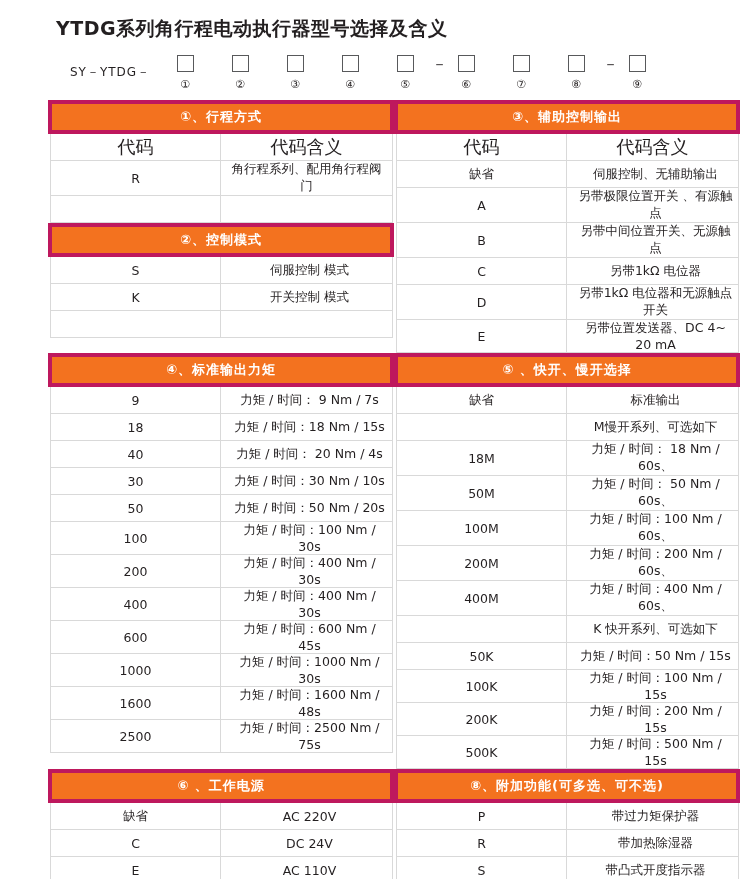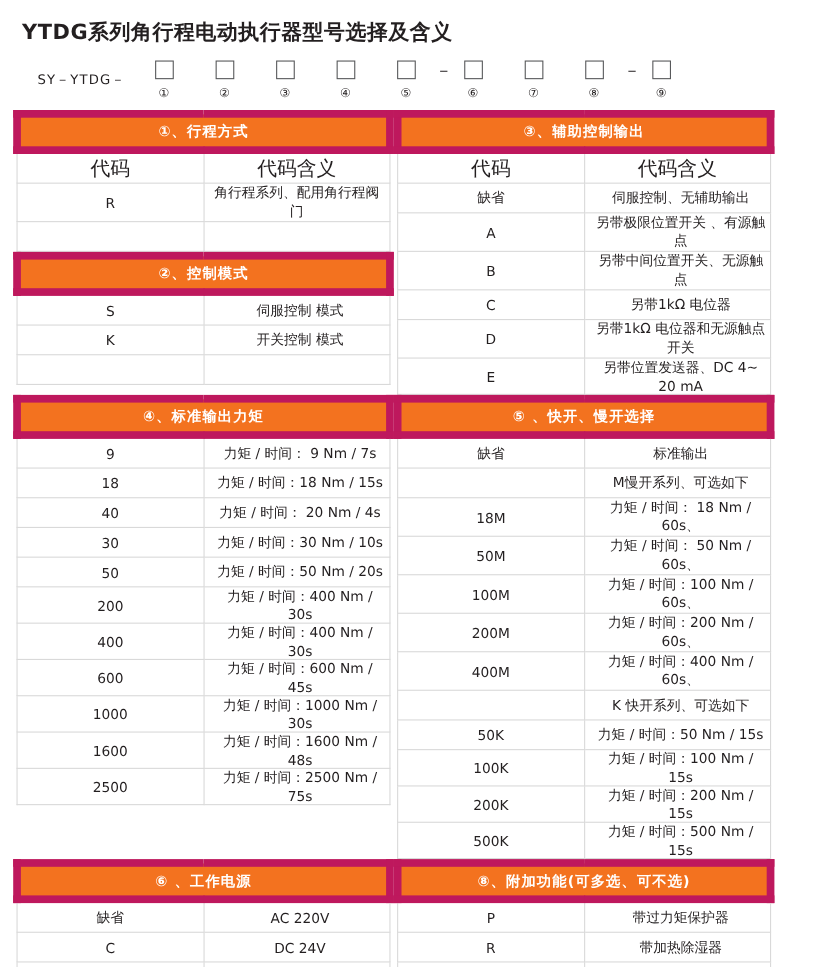--- a/index.html
+++ b/index.html
@@ -13,21 +13,21 @@
     font-family: "DejaVu Sans", "Liberation Sans", sans-serif;
     color: #231f20;
     position: relative;
     overflow: hidden;
   }
   .page {
     width: 750px;
     height: 879px;
     position: relative;
     box-sizing: border-box;
-    padding: 12px 28px 0 12px;
+    padding: 12px 28px 0 48px;
   }
   .title {
     font-size: 19px;
     font-weight: bold;
     letter-spacing: 0.5px;
     margin: 4px 0 8px 8px;
     color: #231f20;
   }
   
   .codeline {
@@ -77,21 +77,21 @@
     color: #231f20;
     font-weight: normal;
     vertical-align: middle;
   }
   td.hdr-orange {
     background: #f3721f;
     color: #ffffff;
     font-weight: bold;
     text-align: center;
     letter-spacing: 1px;
-    border: 7px solid #be185d;
+    border: 4px solid #be185d;
     font-size: 13px;
   }
   td.sub {
     text-align: center;
     background: #fff;
     font-size: 18px;
   }
   td.c {
     text-align: center;
   }
@@ -243,20 +243,24 @@
             </tr>
         <tr>
               <td class="c">30</td>
               <td class="l">力矩 / 时间：30 Nm / 10s</td>
             </tr>
         <tr>
               <td class="c">50</td>
               <td class="l">力矩 / 时间：50 Nm / 20s</td>
             </tr>
         <tr>
+              <td class="c">100</td>
+              <td class="l">力矩 / 时间：100 Nm / 30s</td>
+            </tr>
+        <tr>
               <td class="c">200</td>
               <td class="l">力矩 / 时间：400 Nm / 30s</td>
             </tr>
         <tr>
               <td class="c">400</td>
               <td class="l">力矩 / 时间：400 Nm / 30s</td>
             </tr>
         <tr>
               <td class="c">600</td>
               <td class="l">力矩 / 时间：600 Nm / 45s</td>

